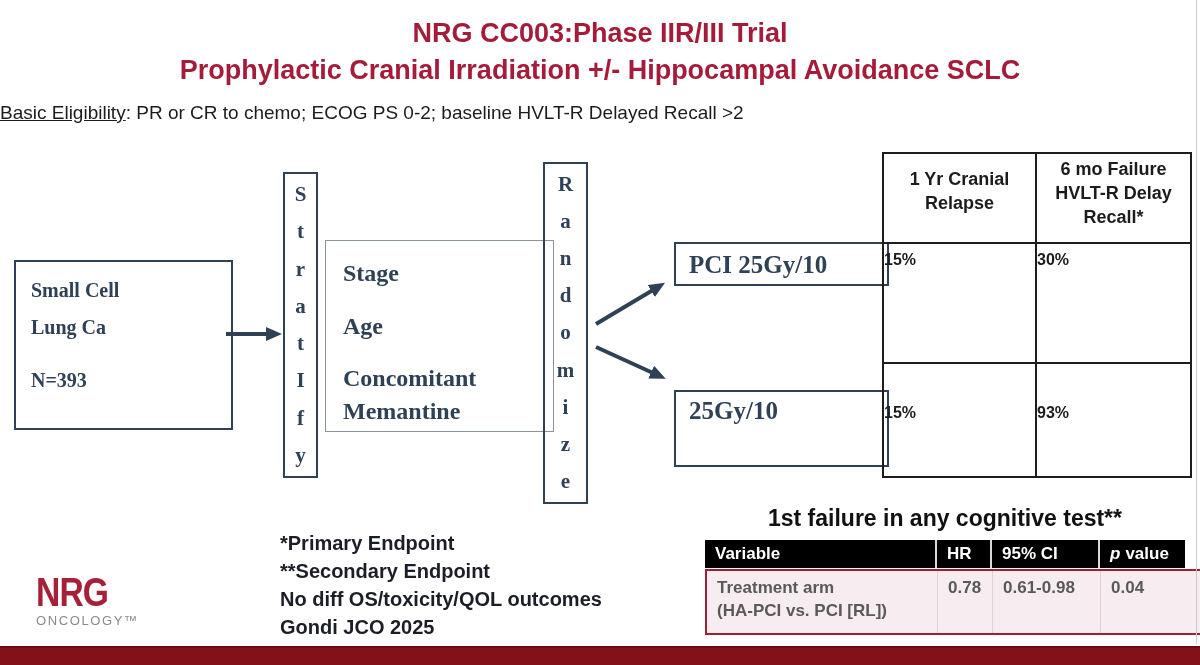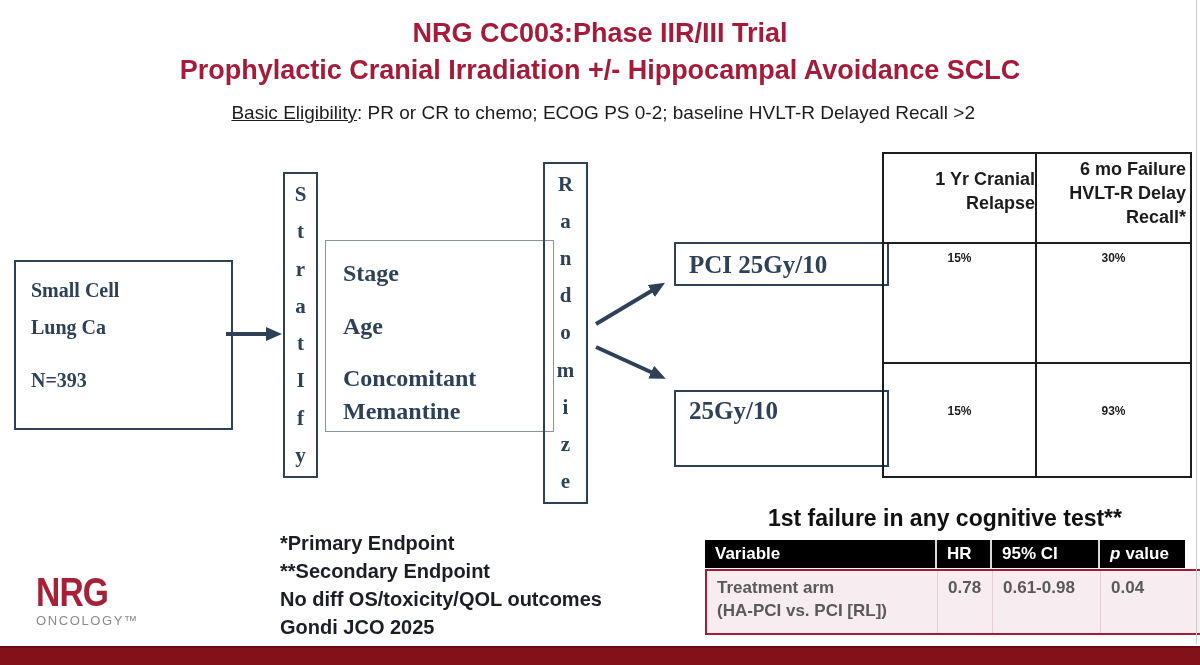--- a/index.html
+++ b/index.html
@@ -4,21 +4,21 @@
 <style>
   html,body{margin:0;padding:0;background:#ffffff;}
   #slide{
     position:relative; width:1200px; height:665px; background:#ffffff;
     font-family:"Liberation Sans","DejaVu Sans",sans-serif; overflow:hidden;
   }
   .abs{position:absolute;}
   
   .title-block{left:0; top:15px; width:1200px; text-align:center;
     color:#A51C3A; font-weight:bold; font-size:27px; line-height:37px;}
-  .eligibility{left:0; top:102px; width:975px; text-align:right;
+  .eligibility{left:0; top:102px; width:975px; text-align:left;
     color:#1c1c1c; font-size:19px;}
   .eligibility .u{text-decoration:underline;}
   
   .navy{color:#2F4157;}
   .serif{font-family:"Liberation Serif","DejaVu Serif",serif; font-weight:bold;}
   .patient-box{left:14px; top:260px; width:200px; height:148px;
     border:2px solid #2F4157; padding:10px 0 8px 15px;
     font-size:20px; line-height:37px;}
   .patient-n{margin-top:16px;}
   .vbar{border:2px solid #2F4157; display:flex; flex-direction:column;
@@ -30,24 +30,24 @@
     border:1px solid #8a949e; padding-left:17px; font-size:24px; line-height:33px;}
   .factor-stage{margin-top:16px;} .factor-age{margin-top:20px;} .factor-conc{margin-top:19px;}
   .arm-box{border:2px solid #2F4157; font-size:25px; line-height:33px; padding-left:13px;}
   .arm-pci{left:674px; top:242px; width:198px; height:40px; display:flex; align-items:center;}
   .arm-hapci{left:674px; top:390px; width:198px; height:71px; padding-top:2px;}
   
   .outcome-table{left:882px; top:152px; width:306px; height:322px; border:2px solid #1c1c1c;}
   .ot-vline{left:151px; top:0; width:2px; height:322px; background:#1c1c1c;}
   .ot-hline1{left:0; top:88px; width:306px; height:2px; background:#1c1c1c;}
   .ot-hline2{left:0; top:208px; width:306px; height:2px; background:#1c1c1c;}
-  .ot-head{font-weight:bold; font-size:18px; line-height:24px; text-align:right; color:#1c1c1c;}
+  .ot-head{font-weight:bold; font-size:18px; line-height:24px; text-align:center; color:#1c1c1c;}
   .ot-head1{left:0; top:13px; width:151px;}
   .ot-head2{left:153px; top:3px; width:153px; padding:0 4px; box-sizing:border-box;}
-  .ot-val{font-weight:bold; font-size:12px; text-align:center; color:#1c1c1c;}
+  .ot-val{font-weight:bold; font-size:16px; color:#1c1c1c;}
   .ot-r1c1{left:0; top:97px; width:151px;}
   .ot-r1c2{left:153px; top:97px; width:153px;}
   .ot-r2c1{left:0; top:250px; width:151px;}
   .ot-r2c2{left:153px; top:250px; width:153px;}
   
   .cog-title{left:705px; top:505px; width:480px; text-align:center;
     color:#111111; font-weight:bold; font-size:23px;}
   .cog-header{left:705px; top:540px; width:480px; height:28px; background:#000000;
     display:flex; color:#ffffff; font-weight:bold; font-size:17px; box-sizing:border-box;}
   .cog-header .cell{display:flex; align-items:center; padding-left:10px; box-sizing:border-box;}

